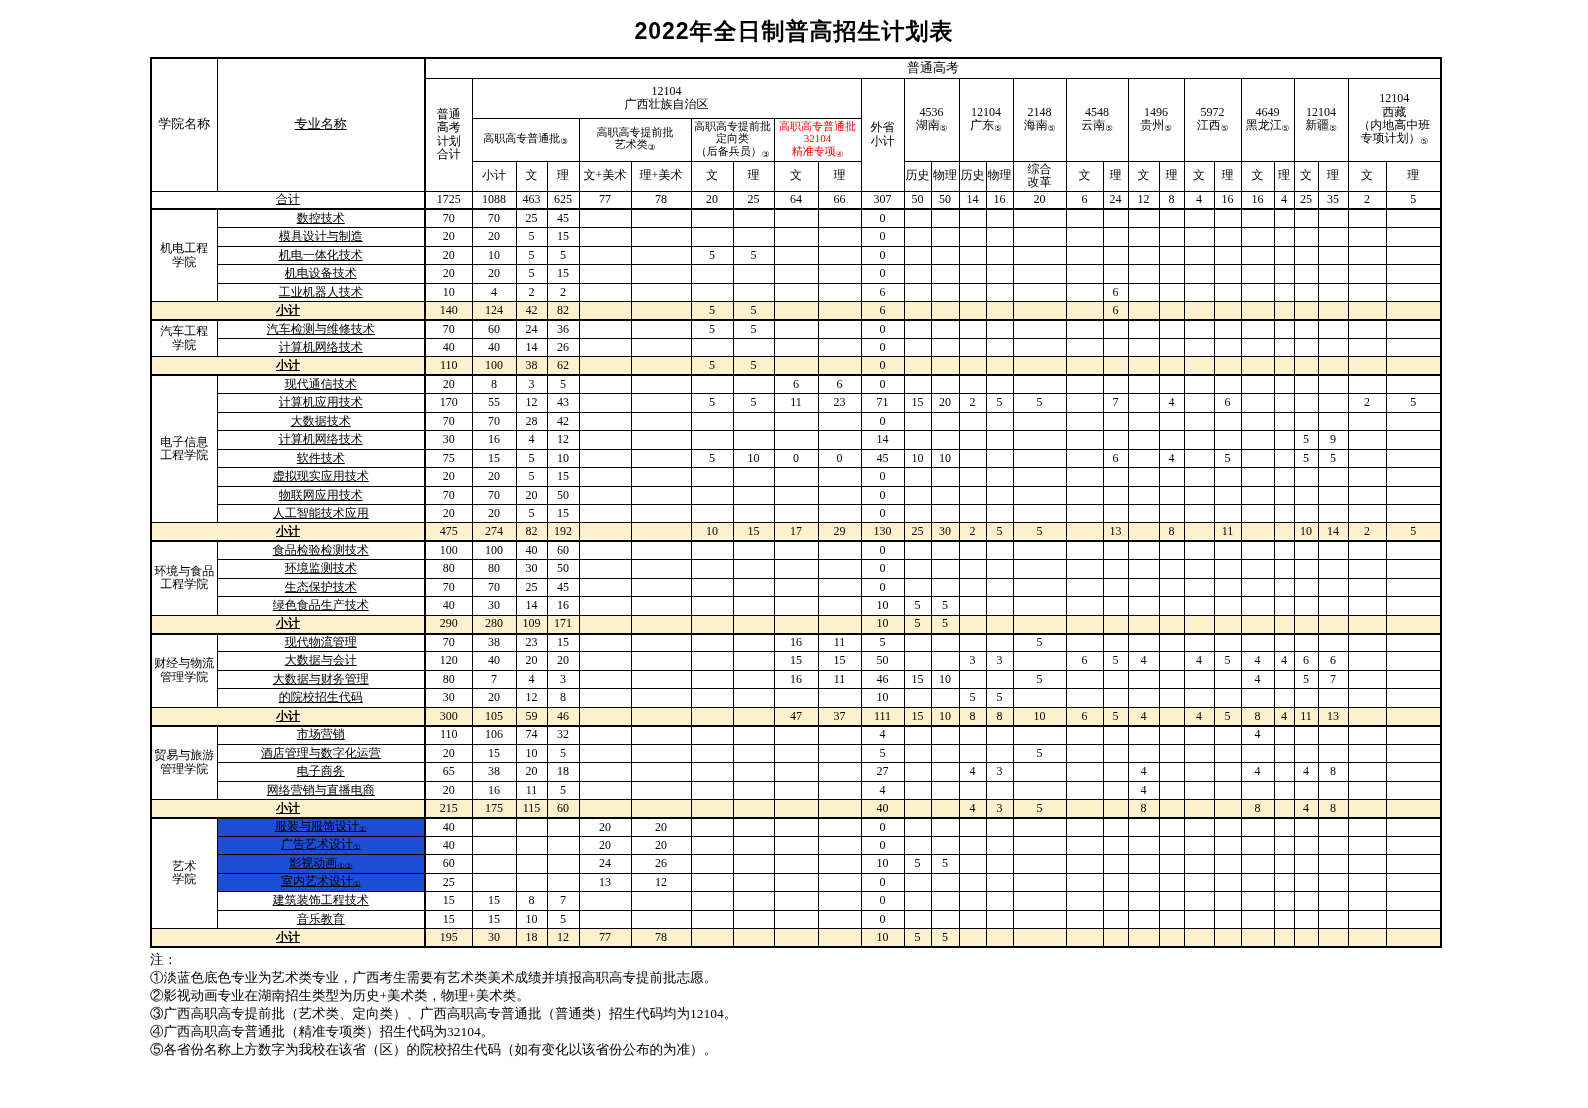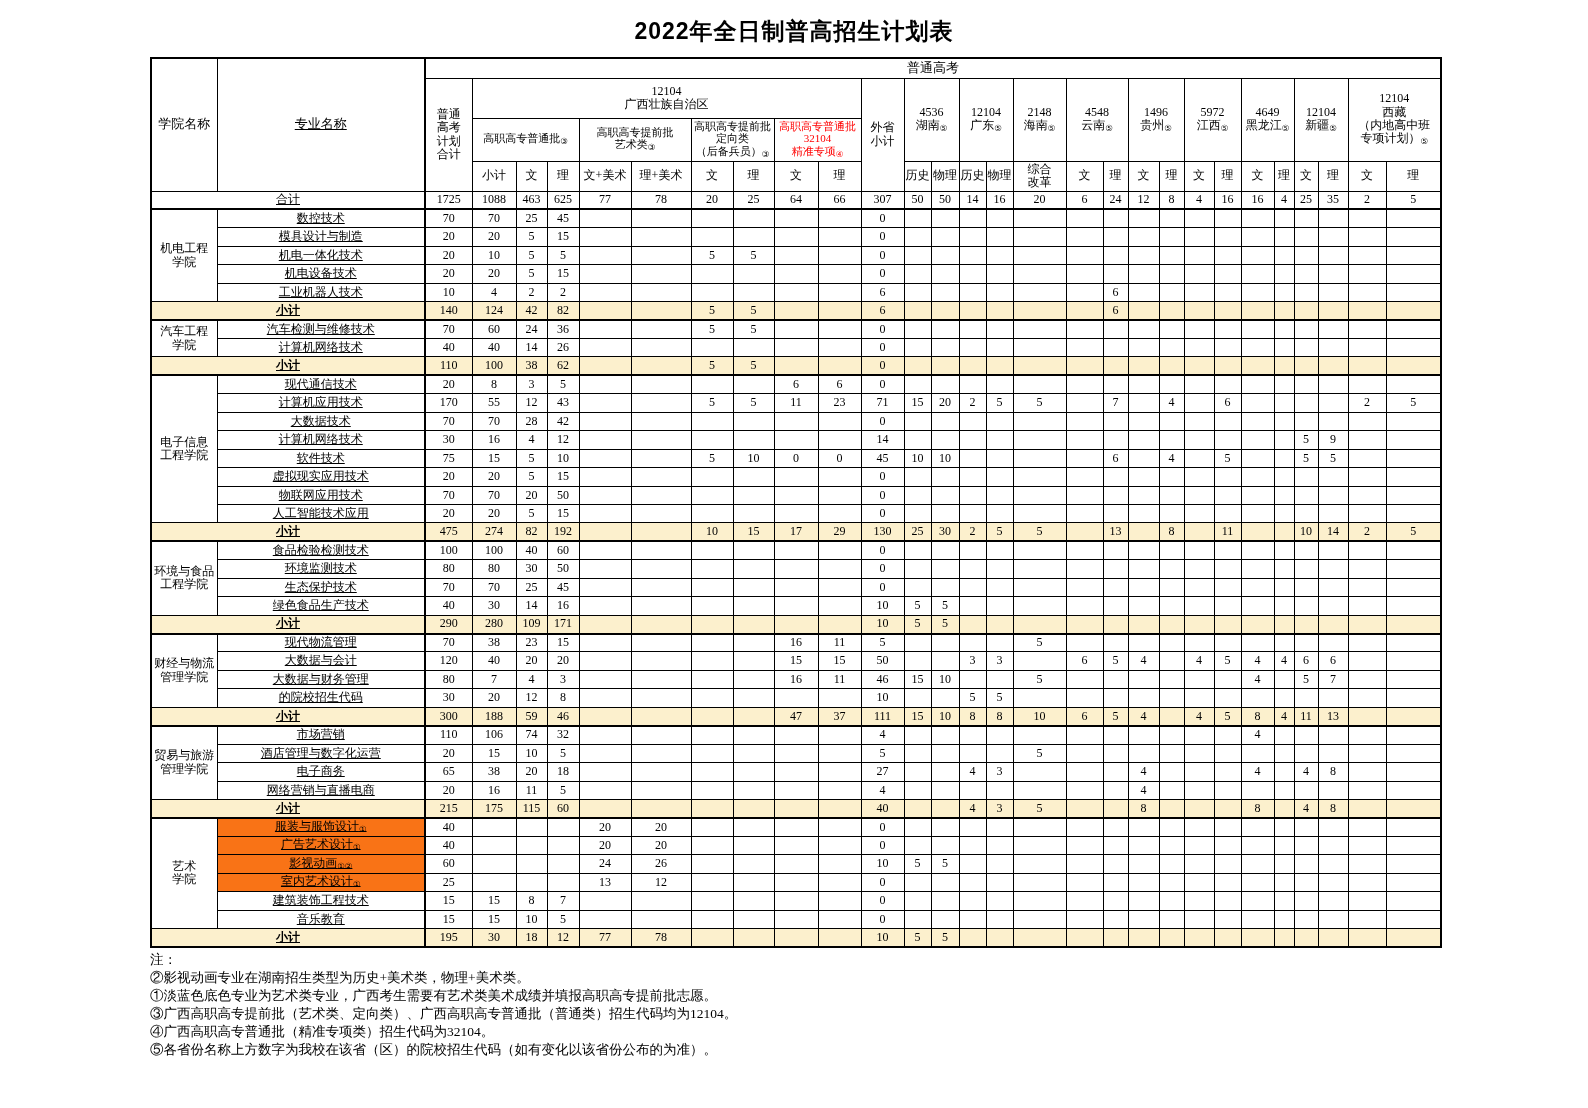--- a/index.html
+++ b/index.html
@@ -31,21 +31,21 @@
   .pv { font-size:12px; line-height:1.2; }
   .bt { font-size:11px; line-height:1.2; }
   .sc { font-size:12px; line-height:1.05; }
   .red { color:#FF0000; }
   tr.body td { height:18.45px; font-size:12px; }
   td.major { text-align:left; padding-left:3px; font-size:13px; white-space:nowrap; }
   td.college { font-size:13.5px; line-height:1.3; }
   td.lbl-total { font-size:14px; }
   td.lbl-sub { text-align:right; font-weight:bold; padding-right:3px; font-size:13.5px; }
   tr.yellow td { background:#FCF0CD; }
-  td.blue { background:#f97316; }
+  td.blue { background:#1d4ed8; }
   tr.subtotal-row td, tr.total-row td { border-bottom-width:2px; }
   .r2 { border-right-width:2px !important;text-decoration:underline; }
   .csub { font-size:8.5px; vertical-align:-2px; letter-spacing:0; }
   .notes {
     position:absolute; left:150px; top:951px; width:1200px;
     font-size:13.5px; line-height:18px; text-align:left;
   }
   .notes div { white-space:nowrap; }
 </style>
 </head>
@@ -1009,21 +1009,21 @@
         <td class="num"></td>
         <td class="num"></td>
         <td class="num"></td>
         <td class="num"></td>
         <td class="num"></td>
         <td class="num"></td>
       </tr>
       <tr class="body subtotal-row yellow">
         <td class="lbl-sub r2" colspan="2">小计</td>
         <td class="num">300</td>
-        <td class="num">188</td>
+        <td class="num">105</td>
         <td class="num">59</td>
         <td class="num">46</td>
         <td class="num"></td>
         <td class="num"></td>
         <td class="num"></td>
         <td class="num"></td>
         <td class="num">47</td>
         <td class="num">37</td>
         <td class="num">111</td>
         <td class="num">15</td>
@@ -1416,18 +1416,18 @@
         <td class="num"></td>
         <td class="num"></td>
         <td class="num"></td>
         <td class="num"></td>
       </tr>
     </tbody>
   </table>
 
 <div class="notes">
   <div>注：</div>
-<div>②影视动画专业在湖南招生类型为历史+美术类，物理+美术类。</div>
-    <div>①淡蓝色底色专业为艺术类专业，广西考生需要有艺术类美术成绩并填报高职高专提前批志愿。</div>
+<div>①淡蓝色底色专业为艺术类专业，广西考生需要有艺术类美术成绩并填报高职高专提前批志愿。</div>
+    <div>②影视动画专业在湖南招生类型为历史+美术类，物理+美术类。</div>
     <div>③广西高职高专提前批（艺术类、定向类）、广西高职高专普通批（普通类）招生代码均为12104。</div>
     <div>④广西高职高专普通批（精准专项类）招生代码为32104。</div>
     <div>⑤各省份名称上方数字为我校在该省（区）的院校招生代码（如有变化以该省份公布的为准）。</div>
   </div>
 
 </body></html>

